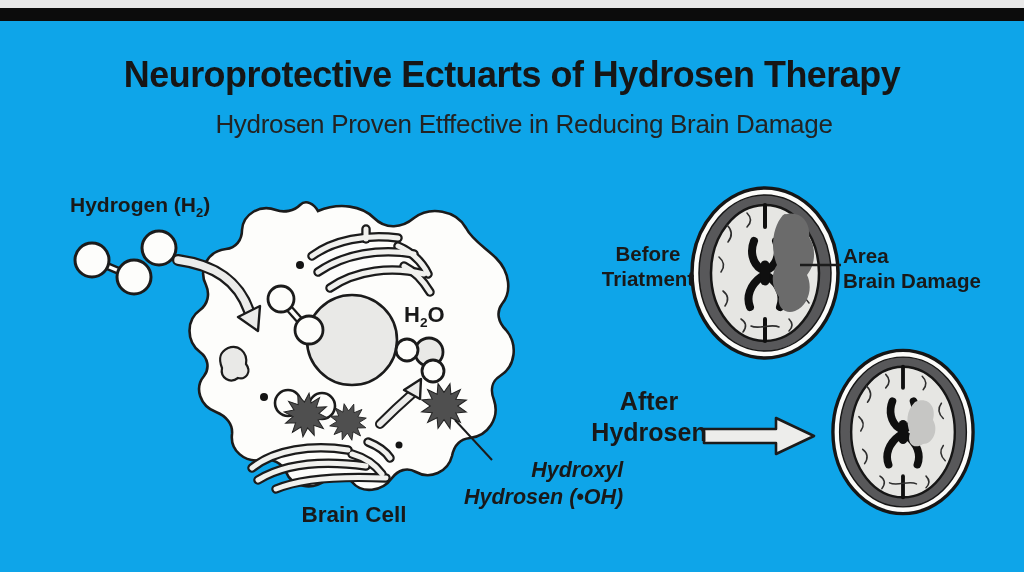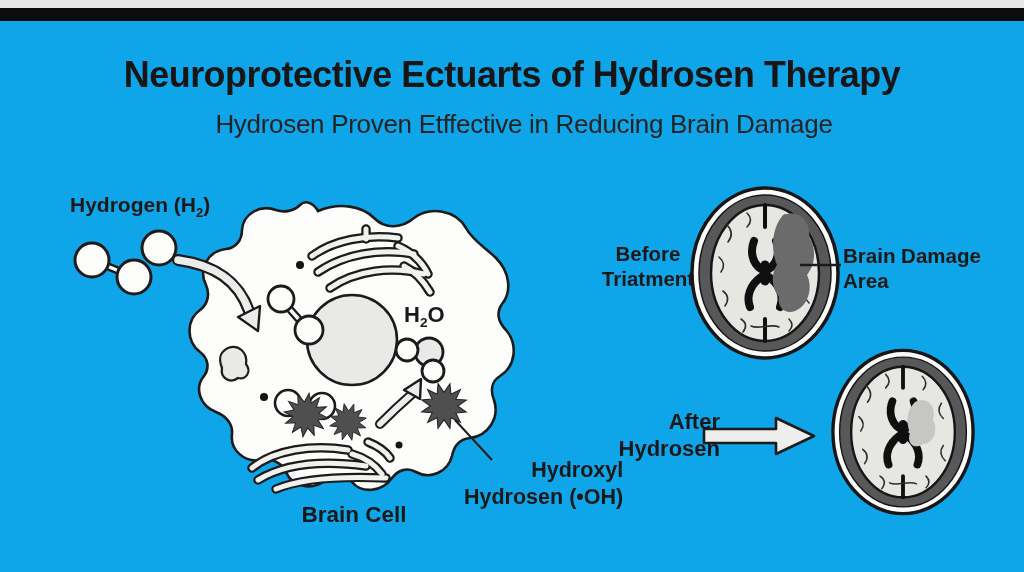--- a/index.html
+++ b/index.html
@@ -17,25 +17,25 @@
     transform:scaleX(0.97);color:#161616;
   }
   .subtitle{
     left:12px;top:101px;width:1024px;text-align:center;
     font-size:26px;font-weight:400;letter-spacing:-0.3px;color:#232323;
   }
   .lbl{font-weight:700;color:#191919;line-height:1.24;}
   .lbl sub{font-size:0.62em;}
   .hydrogen-lbl{left:70px;top:184px;font-size:21px;}
   .h2o-lbl{left:404px;top:293px;font-size:22px;}
-  .hydroxyl-lbl{left:464px;top:449px;font-size:21.5px;}
+  .hydroxyl-lbl{left:464px;top:449px;font-size:21.5px;font-style:italic;}
   .braincell-lbl{left:254px;top:493px;width:200px;text-align:center;font-size:22.5px;}
   .before-lbl{left:578px;top:233px;width:140px;text-align:center;font-size:20.5px;}
   .damage-lbl{left:843px;top:235px;width:150px;text-align:left;font-size:20.5px;}
-  .after-lbl{left:578px;top:400px;width:142px;text-align:right;font-size:22px;}
+  .after-lbl{left:578px;top:378px;width:142px;text-align:center;font-size:25px;}
   svg{position:absolute;left:0;top:0;}
 </style>
 </head>
 <body>
 
 <div class="stage">
 
   <svg width="1024" height="572" viewBox="0 0 1024 572">
     <defs>
       <polygon id="star" points="22,0 12.6,3.4 19.1,11 9.2,9.2 11,19.1 3.4,12.6 0,22 -3.4,12.6 -11,19.1 -9.2,9.2 -19.1,11 -12.6,3.4 -22,0 -12.6,-3.4 -19.1,-11 -9.2,-9.2 -11,-19.1 -3.4,-12.6 0,-22 3.4,-12.6 11,-19.1 9.2,-9.2 19.1,-11 12.6,-3.4"></polygon>
@@ -210,22 +210,22 @@
   </div>
 
   <div class="abs lbl before-lbl">
     <div>Before</div>
     <div>Triatment</div>
   </div>
 
   <div class="abs lbl braincell-lbl">Brain Cell</div>
 
   <div class="abs lbl damage-lbl">
+    <div>Area</div>
     <div>Brain Damage</div>
-    <div>Area</div>
   </div>
 
   <div class="abs lbl after-lbl">
     <div>After</div>
     <div>Hydrosen</div>
   </div>
 
 </div>
 
 </body></html>

